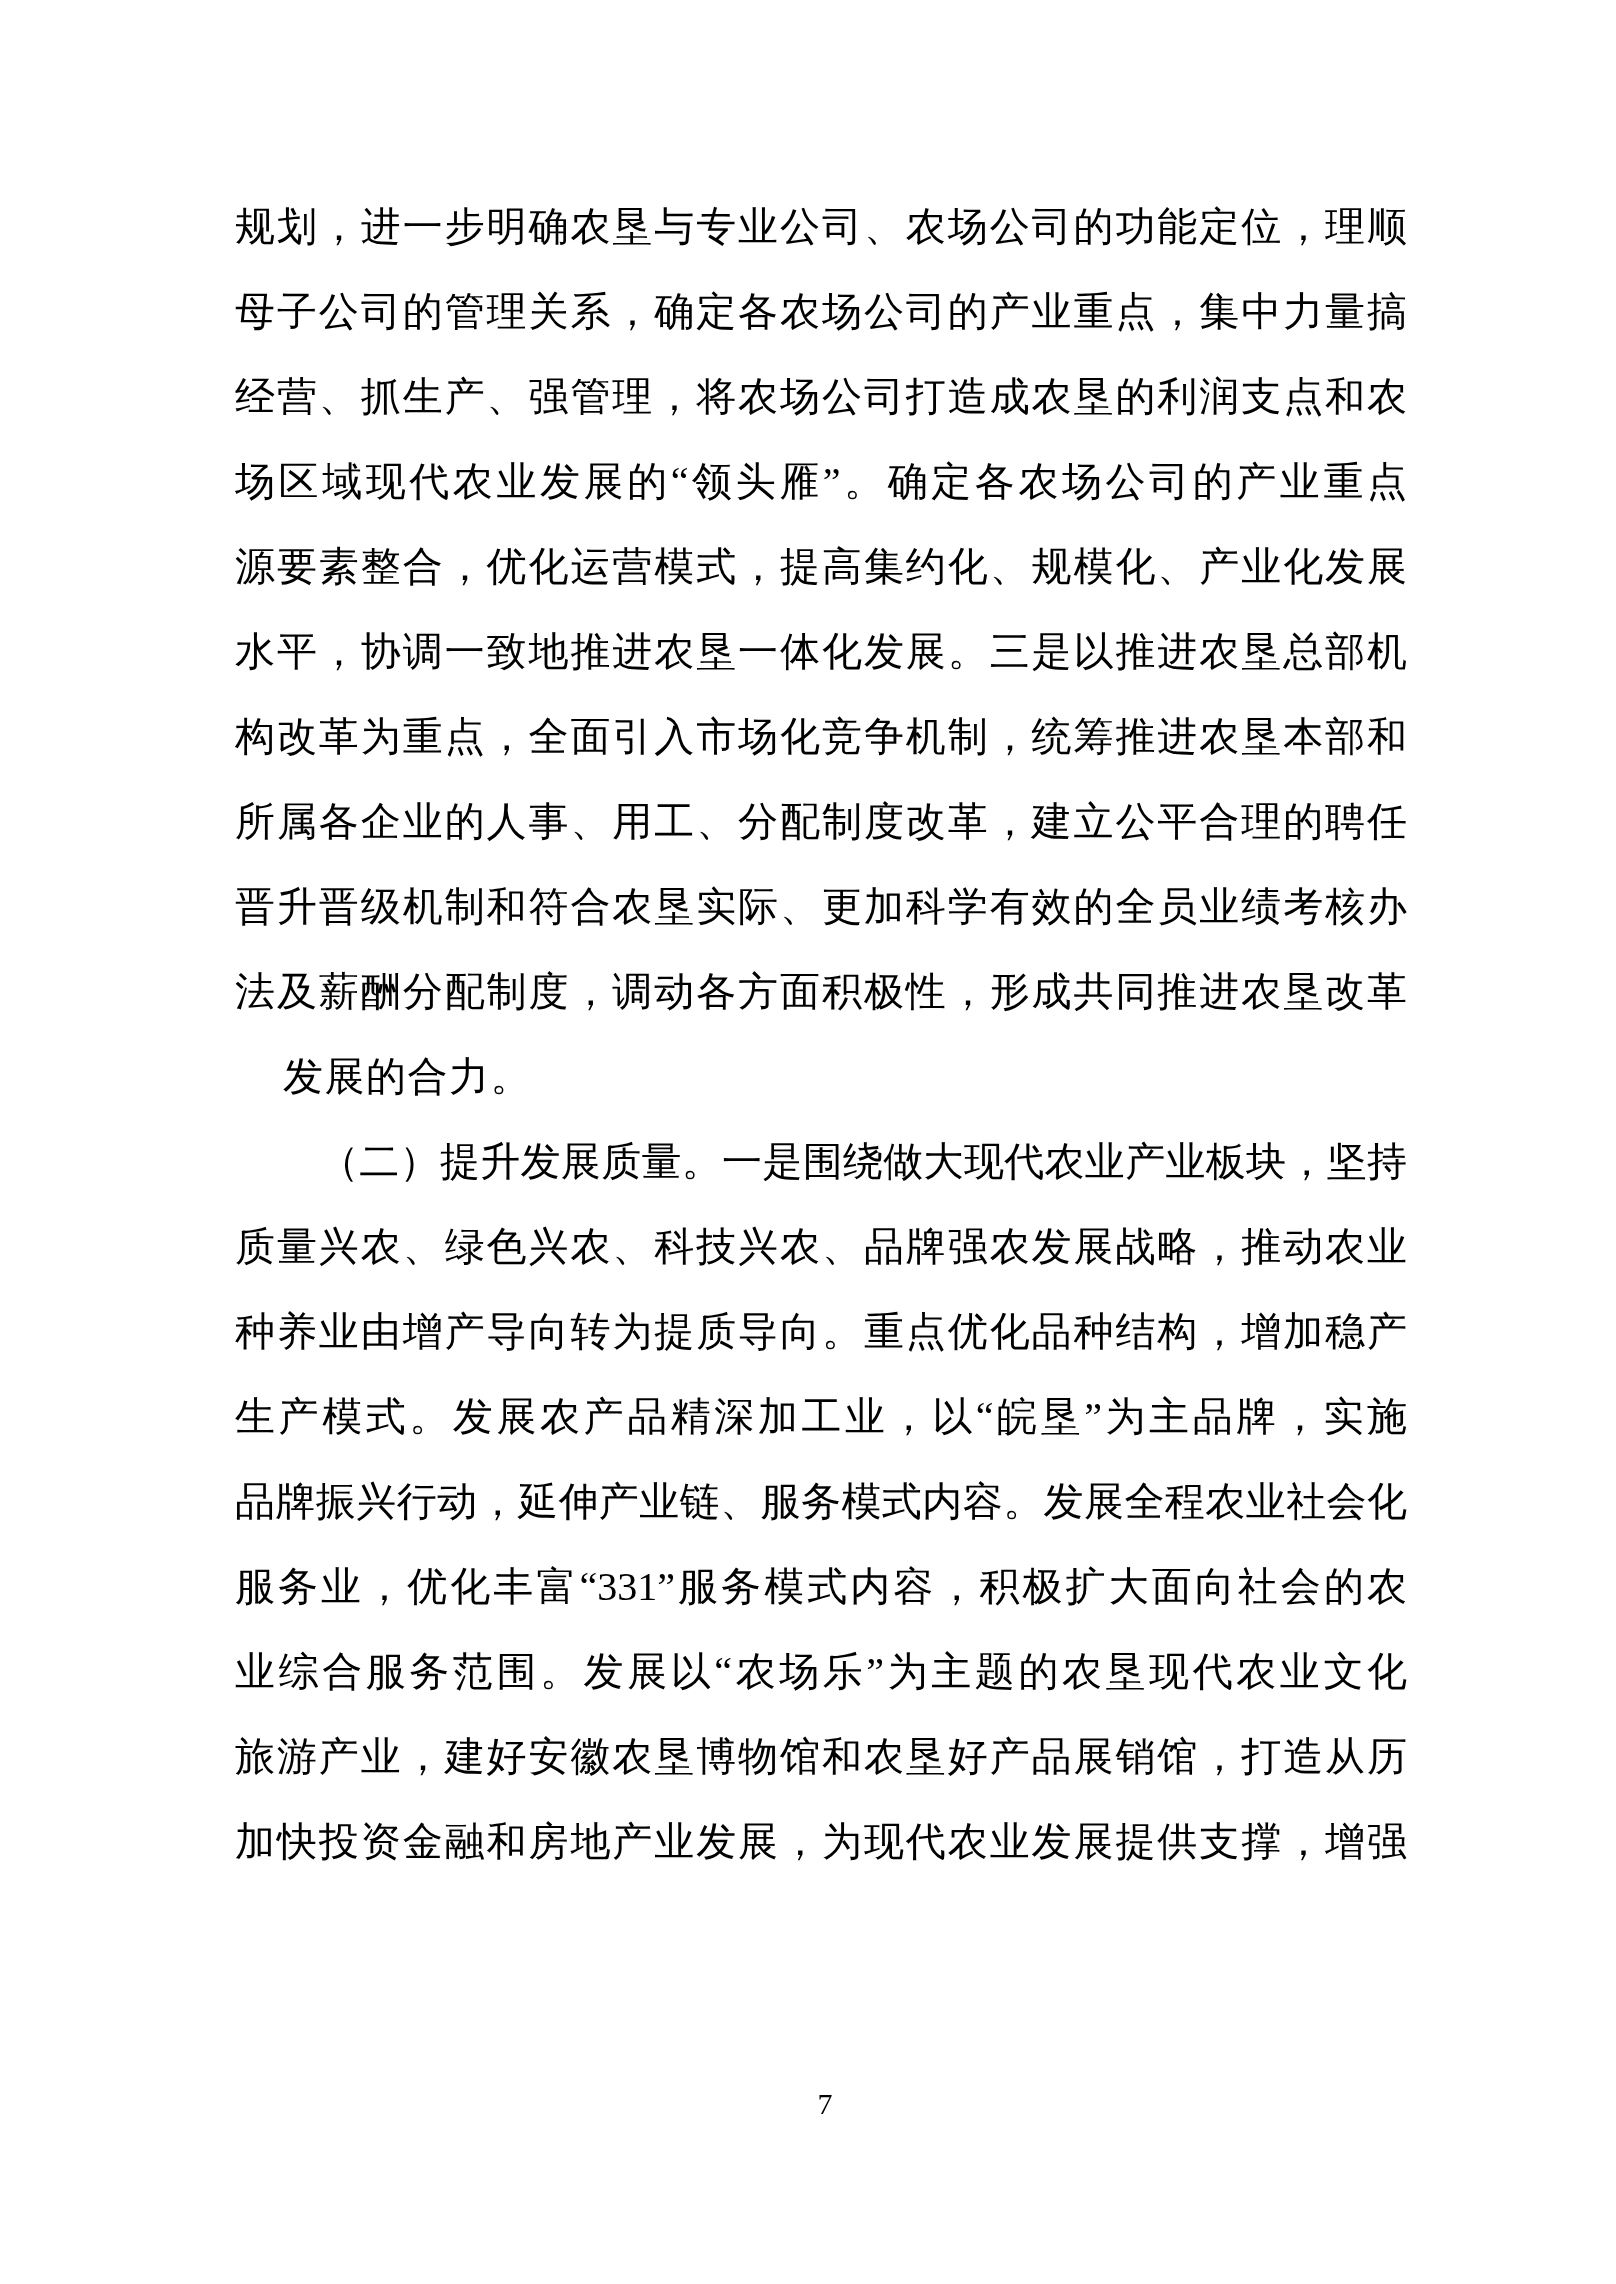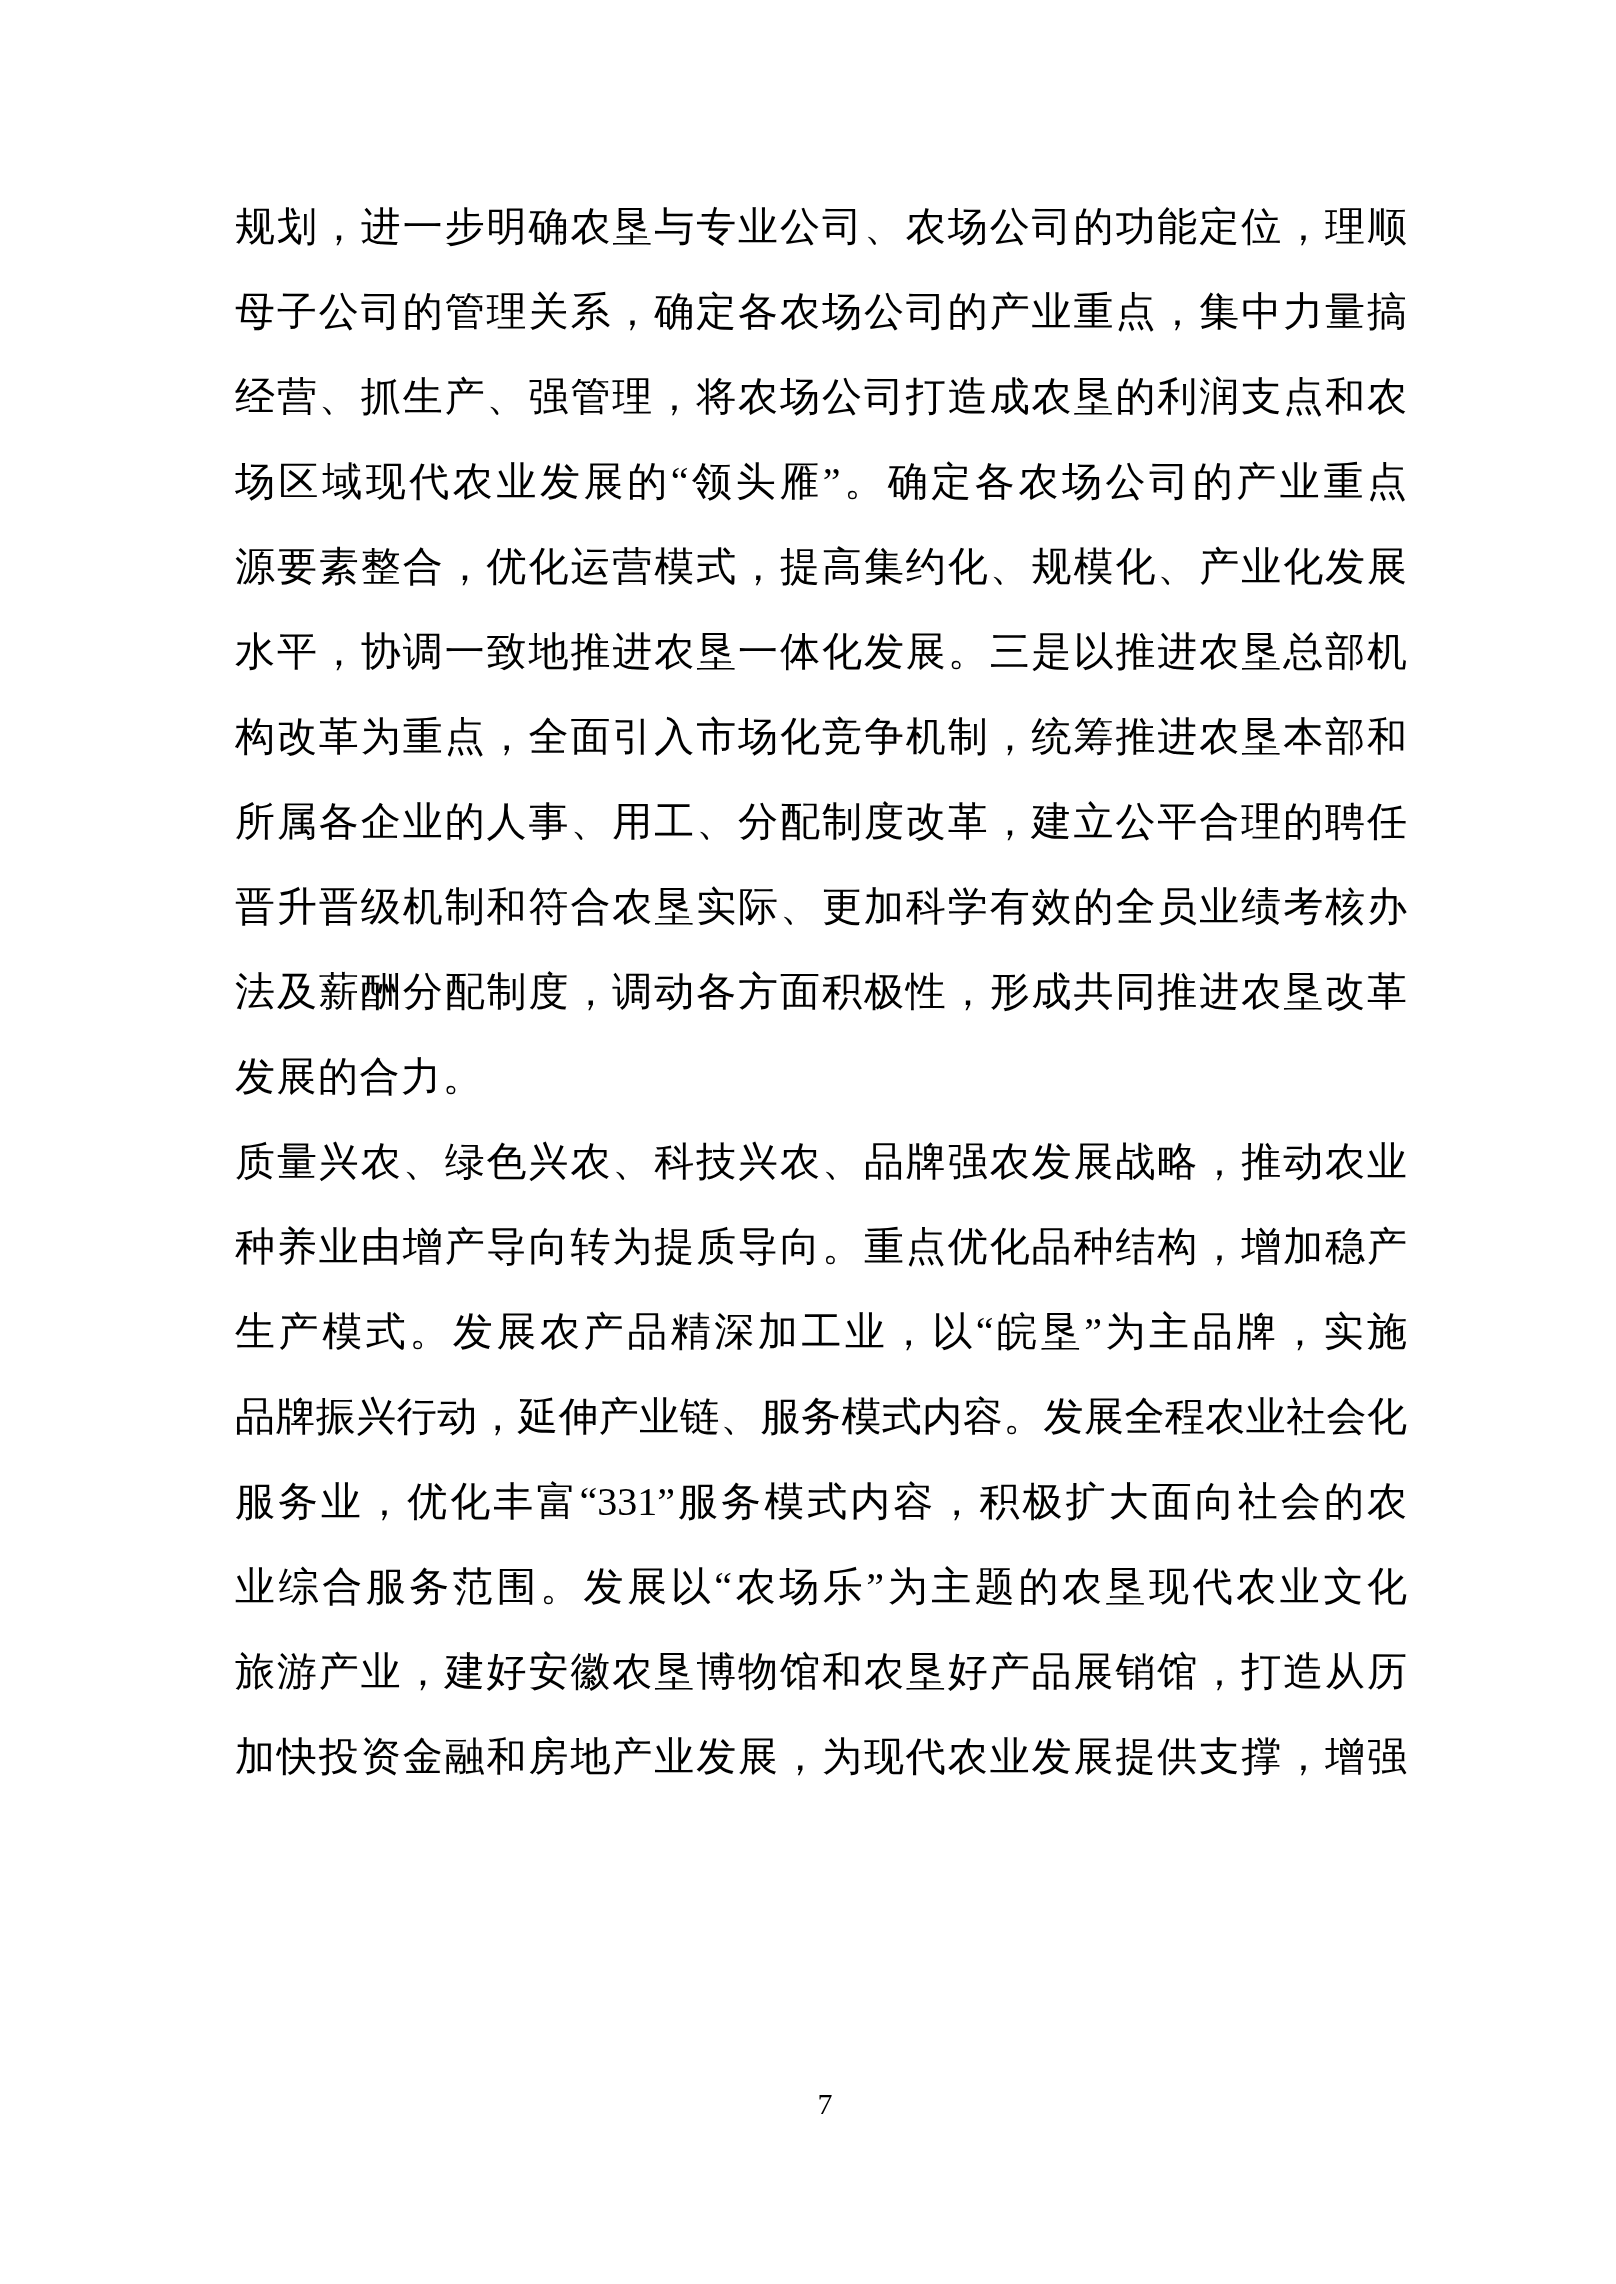--- a/index.html
+++ b/index.html
@@ -32,20 +32,21 @@
     height: 85px;
     overflow: hidden;
     white-space: nowrap;
     text-align: justify;
     text-align-last: justify;
   }
   
   .text-line.para-last {
     text-align-last: left;
     letter-spacing: 1.5px;
+    margin-left: 48px;
   }
   
   .text-line.indent {
     text-indent: 84px;
   }
   .page-number {
     position: absolute;
     left: 825px;
     top: 2104px;
     transform: translate(-50%, -50%);
@@ -63,20 +64,21 @@
     <div class="text-line">母子公司的管理关系，确定各农场公司的产业重点，集中力量搞</div>
     <div class="text-line">经营、抓生产、强管理，将农场公司打造成农垦的利润支点和农</div>
     <div class="text-line">场区域现代农业发展的“领头雁”。确定各农场公司的产业重点</div>
     <div class="text-line">源要素整合，优化运营模式，提高集约化、规模化、产业化发展</div>
     <div class="text-line">水平，协调一致地推进农垦一体化发展。三是以推进农垦总部机</div>
     <div class="text-line">构改革为重点，全面引入市场化竞争机制，统筹推进农垦本部和</div>
     <div class="text-line">所属各企业的人事、用工、分配制度改革，建立公平合理的聘任</div>
     <div class="text-line">晋升晋级机制和符合农垦实际、更加科学有效的全员业绩考核办</div>
     <div class="text-line">法及薪酬分配制度，调动各方面积极性，形成共同推进农垦改革</div>
     <div class="text-line para-last">发展的合力。</div>
+    <div class="text-line indent">（二）提升发展质量。一是围绕做大现代农业产业板块，坚持</div>
     <div class="text-line">质量兴农、绿色兴农、科技兴农、品牌强农发展战略，推动农业</div>
     <div class="text-line">种养业由增产导向转为提质导向。重点优化品种结构，增加稳产</div>
     <div class="text-line">生产模式。发展农产品精深加工业，以“皖垦”为主品牌，实施</div>
     <div class="text-line">品牌振兴行动，延伸产业链、服务模式内容。发展全程农业社会化</div>
     <div class="text-line">服务业，优化丰富“331”服务模式内容，积极扩大面向社会的农</div>
     <div class="text-line">业综合服务范围。发展以“农场乐”为主题的农垦现代农业文化</div>
     <div class="text-line">旅游产业，建好安徽农垦博物馆和农垦好产品展销馆，打造从历</div>
     <div class="text-line">加快投资金融和房地产业发展，为现代农业发展提供支撑，增强</div>
   </div>
   <div class="page-number">7</div>

